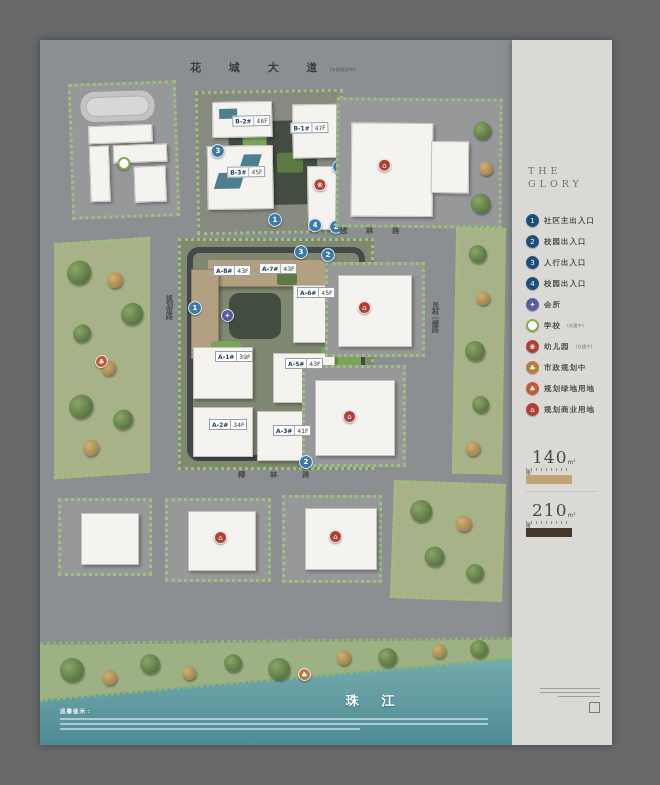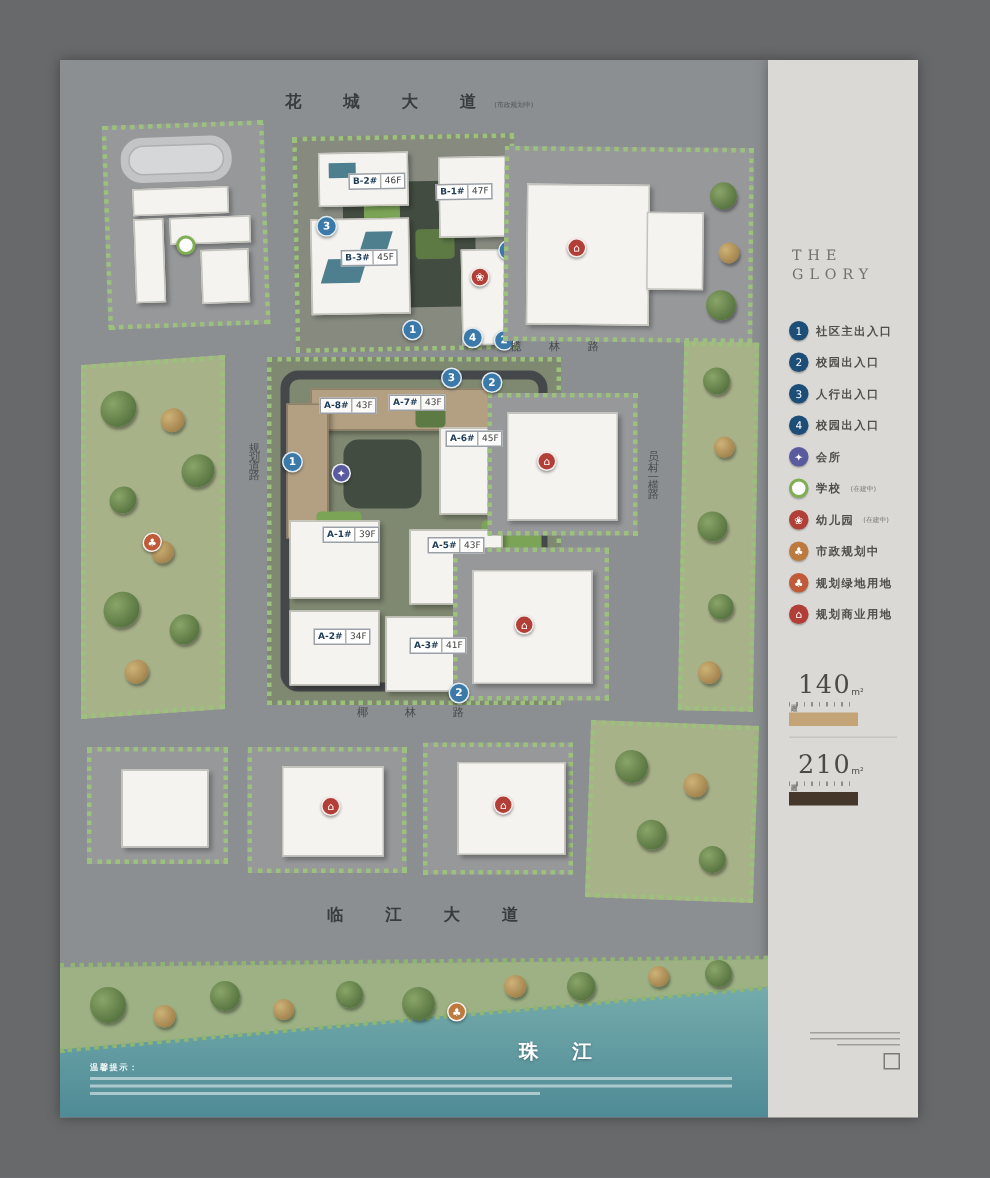--- a/index.html
+++ b/index.html
@@ -25,21 +25,21 @@
   .chip{position:absolute;display:inline-flex;align-items:center;gap:2px;background:rgba(255,255,255,.95);
         border:1px solid #9aa0a6;padding:0 2px;height:9px;white-space:nowrap;z-index:5;}
   .chip b{font-size:6px;color:#1e3b57;font-weight:bold;line-height:9px;}
   .chip i{font-style:normal;font-size:6px;color:#40423f;border-left:1px solid #b0b0aa;padding-left:2px;line-height:9px;}
   .nbadge{position:absolute;width:12px;height:12px;border-radius:50%;background:#3a79a8;
         border:1px solid rgba(255,255,255,.85);color:#fff;font-size:7px;font-weight:bold;
         display:flex;align-items:center;justify-content:center;z-index:6;box-shadow:0 1px 2px rgba(0,0,0,.4);}
   .fbadge{position:absolute;width:13px;height:13px;border-radius:50%;color:#fff;font-size:7px;
         display:flex;align-items:center;justify-content:center;z-index:6;
         border:1px solid rgba(255,255,255,.9);box-shadow:0 1px 2px rgba(0,0,0,.4);box-sizing:border-box;}
-  .roadlabel{position:absolute;color:#3d4042;z-index:4;white-space:nowrap;}
+  .roadlabel{position:absolute;color:#3d4042;z-index:4;white-space:nowrap;font-weight:bold;}
   .big{font-size:11px;letter-spacing:12px;font-weight:bold;color:#393c3e;}
   .note{font-size:4.5px;letter-spacing:0;color:#54575a;font-weight:normal;}
   .mid{font-size:7.5px;letter-spacing:8px;color:#46494b;}
   .vlabel{writing-mode:vertical-rl;font-size:7.5px;letter-spacing:6px;color:#4c4f52;}
   .dotline{position:absolute;border-top:3px dotted #8fb571;z-index:3;transform-origin:left center;}
   
   #belt{position:absolute;left:0;top:595px;width:472px;height:110px;background:#9db184;
         clip-path:polygon(0 9%,100% 4%,100% 21%,0 59%);z-index:2;}
   #river{position:absolute;left:0;top:595px;width:472px;height:110px;
         background:linear-gradient(#7eb3b1,#4f8b96);clip-path:polygon(0 59%,100% 21%,100% 100%,0 100%);z-index:2;}
@@ -231,21 +231,20 @@
       <div class="bldg" style="left:20px;top:10px;width:70px;height:60px;"></div>
       <div class="fbadge" style="left: 44px; top: 32px; background-color: rgb(178, 63, 55); color: rgb(255, 255, 255);">⌂</div>
     </div>
     <div class="block greenblk" style="left:352px;top:442px;width:112px;height:118px;transform:rotate(2deg);">
       <div class="tree" style="left:14px;top:16px;width:22px;height:22px;"></div>
       <div class="tree o" style="left:60px;top:30px;width:16px;height:16px;"></div>
       <div class="tree" style="left:30px;top:62px;width:20px;height:20px;"></div>
       <div class="tree" style="left:72px;top:78px;width:18px;height:18px;"></div>
     </div>
 
-    <div class="roadlabel big" style="left:178px;top:562px;">临 江 大 道</div>
 
     <div id="belt"></div>
     <div id="river"></div>
     <div class="dotline" style="left:0;top:602px;width:472px;transform:rotate(-0.6deg);z-index:3;"></div>
     <div class="dotline" style="left:0;top:659px;width:476px;transform:rotate(-5.1deg);z-index:3;"></div>
     <div class="tree" style="left:20px;top:618px;width:24px;height:24px;z-index:4;"></div>
     <div class="tree o" style="left:62px;top:630px;width:15px;height:15px;z-index:4;"></div>
     <div class="tree" style="left:100px;top:614px;width:20px;height:20px;z-index:4;"></div>
     <div class="tree o" style="left:142px;top:626px;width:14px;height:14px;z-index:4;"></div>
     <div class="tree" style="left:184px;top:614px;width:18px;height:18px;z-index:4;"></div>

